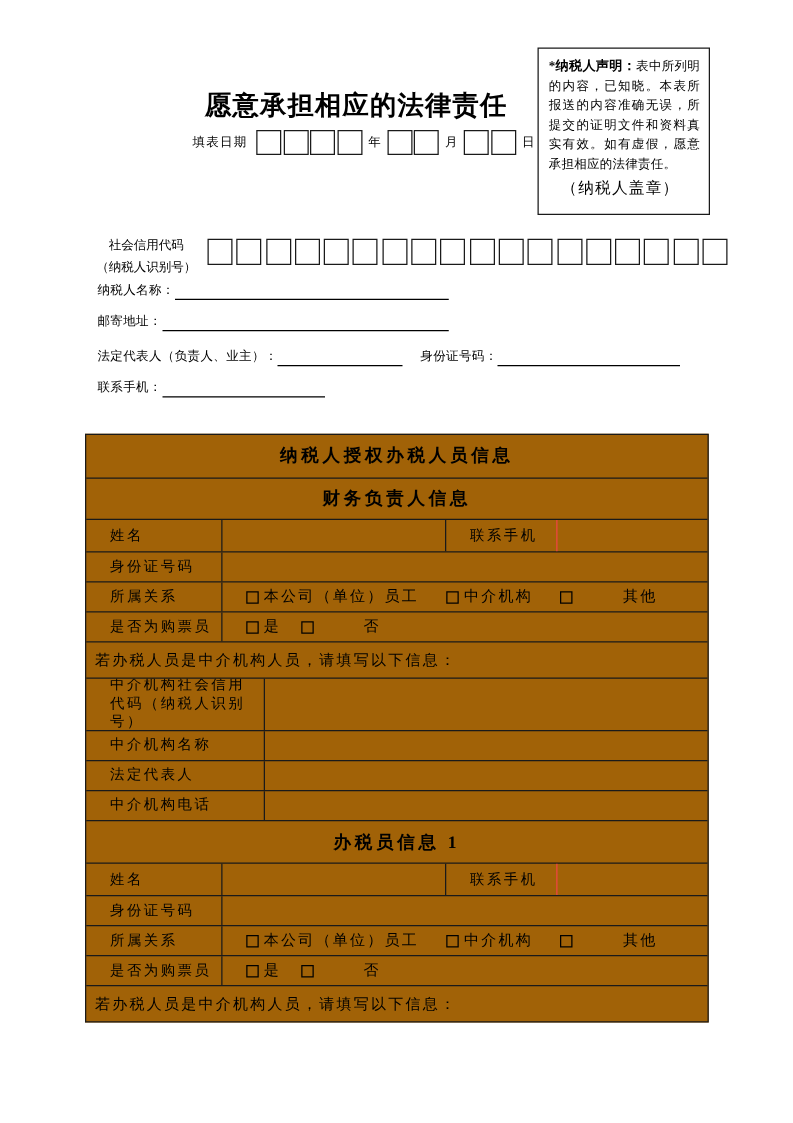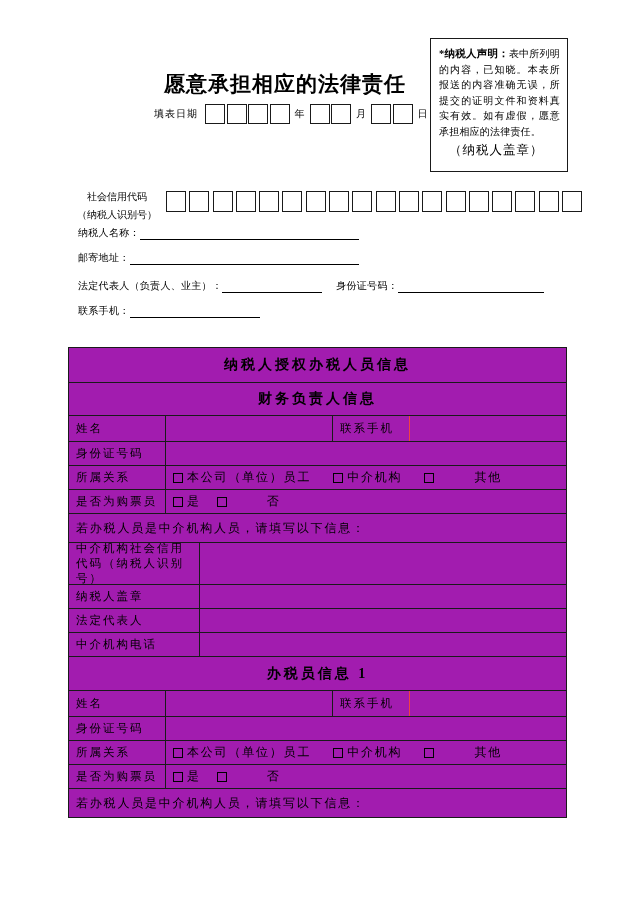--- a/index.html
+++ b/index.html
@@ -64,28 +64,28 @@
   }
   .fl-name   { left:78px; top:224px; }
   .fl-addr   { left:78px; top:249px; }
   .fl-legal  { left:78px; top:277px; }
   .fl-phone  { left:78px; top:302px; }
   .ml14 { margin-left:14px; }
 
   
   .form-table {
     position:absolute; left:68px; top:347px; width:499px;
-    border:1.5px solid #1a1a1a; background:#a21caf;
+    border:1.5px solid #1a1a1a; background:#a16207;
     font-size:11.5px; letter-spacing:2px;
   }
   .t-row { display:flex; align-items:stretch; border-top:1px solid #1a1a1a; }
   .t-row:first-child { border-top:none; }
   .h34 { height:34px; } .h33 { height:33px; } .h26 { height:26px; }
   .h24 { height:24px; } .h29 { height:29px; } .h42 { height:42px; }
-  .c { display:flex; align-items:center; padding-left:7px; overflow:hidden; }
+  .c { display:flex; align-items:center; padding-left:7px; overflow:hidden;margin-left:12px; }
   .c-lbl  { width:97px;  border-right:1px solid #1a1a1a; }
   .c-lblw { width:131px; border-right:1px solid #1a1a1a; line-height:15px; padding-right:4px; }
   .c-mid  { width:167px; border-right:1px solid #1a1a1a; }
   .c-lbl2 { width:77px;  border-right:1px solid #ef4444; }
   .c-val  { flex:1; }
   .c-hdr {
     flex:1; display:flex; align-items:center; justify-content:center;
     font-weight:bold; font-size:14px; letter-spacing:3px;
   }
   .c-note { flex:1; display:flex; align-items:center; padding-left:7px;
@@ -227,21 +227,21 @@
       </div>
     </div>
     <div class="t-row h29">
       <div class="c-note">若办税人员是中介机构人员，请填写以下信息：</div>
     </div>
     <div class="t-row h42">
       <div class="c c-lblw">中介机构社会信用代码（纳税人识别号）</div>
       <div class="c c-val"></div>
     </div>
     <div class="t-row h24">
-      <div class="c c-lblw">纳税人盖章</div>
+      <div class="c c-lblw">中介机构名称</div>
       <div class="c c-val"></div>
     </div>
     <div class="t-row h24">
       <div class="c c-lblw">法定代表人</div>
       <div class="c c-val"></div>
     </div>
     <div class="t-row h24">
       <div class="c c-lblw">中介机构电话</div>
       <div class="c c-val"></div>
     </div>

